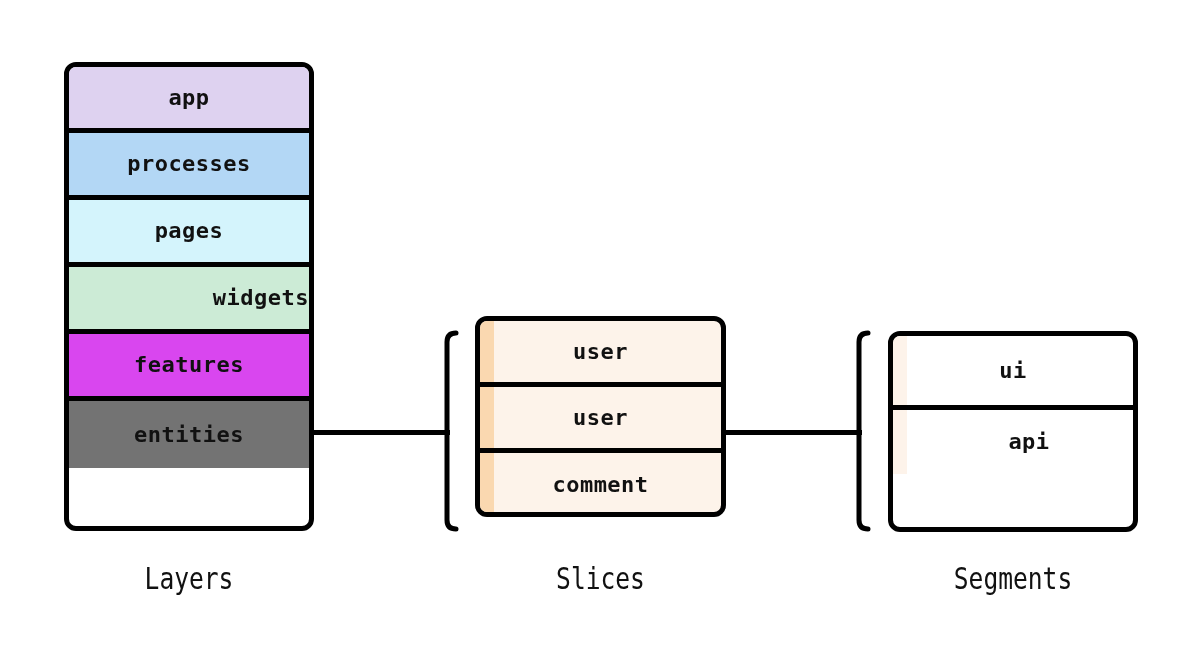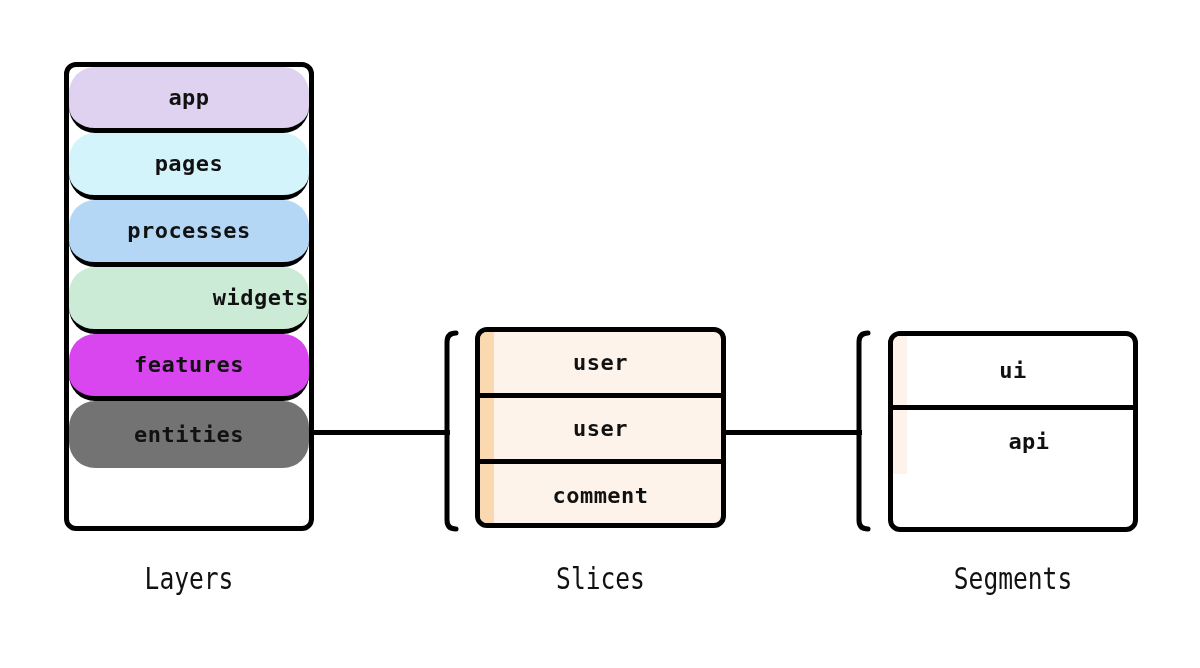--- a/index.html
+++ b/index.html
@@ -63,27 +63,27 @@
     z-index: 1;
   }
 
   
   #layers-box {
     left: 64px;
     top: 62px;
     width: 250px;
     height: 469px;
   }
-  #layers-box .stack-row { height: 67px; border-radius: 26px; }
+  #layers-box .stack-row { height: 67px; }
   #layers-box .stack-row:nth-child(1) { height: 66px; }
 
   
   #slices-box {
     left: 475px;
-    top: 327px;
+    top: 316px;
     width: 251px;
     height: 201px;
   }
   #slices-box .stack-row { height: 66px; }
   #slices-box .stack-row:last-child { height: 64px; }
 
   
   #segments-box {
     left: 888px;
     top: 331px;
@@ -139,25 +139,25 @@
 </style>
 </head>
 <body style="background-color: rgb(255, 255, 255);">
 
 <div id="diagram-canvas">
 
   <div class="stack-box" id="layers-box">
     <div class="stack-row" style="background-color: rgb(222, 210, 240);">
       <span class="row-label">app</span>
     </div>
+    <div class="stack-row" style="background-color: rgb(179, 215, 245);">
+      <span class="row-label">processes</span>
+    </div>
     <div class="stack-row" style="background-color: rgb(212, 244, 252);">
       <span class="row-label">pages</span>
-    </div>
-    <div class="stack-row" style="background-color: rgb(179, 215, 245);">
-      <span class="row-label">processes</span>
     </div>
     <div class="stack-row" style="background-color: rgb(204, 235, 214); justify-content: flex-end;">
       <span class="row-label">widgets</span>
     </div>
     <div class="stack-row" style="background-color: #d946ef;">
       <span class="row-label">features</span>
     </div>
     <div class="stack-row" style="background-color: #737373;">
       <span class="row-label">entities</span>
     </div>

